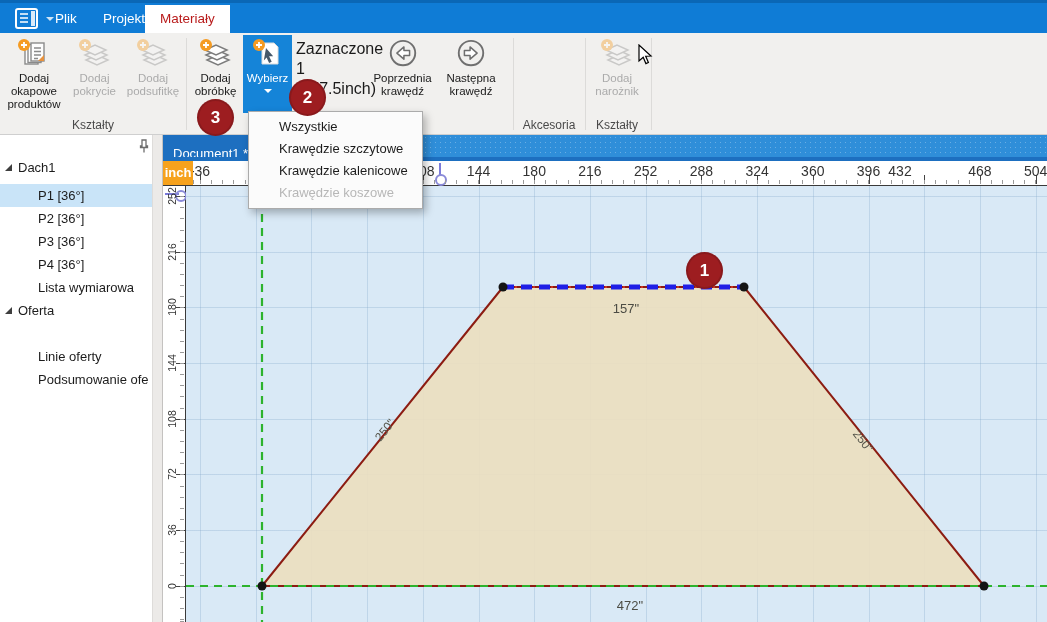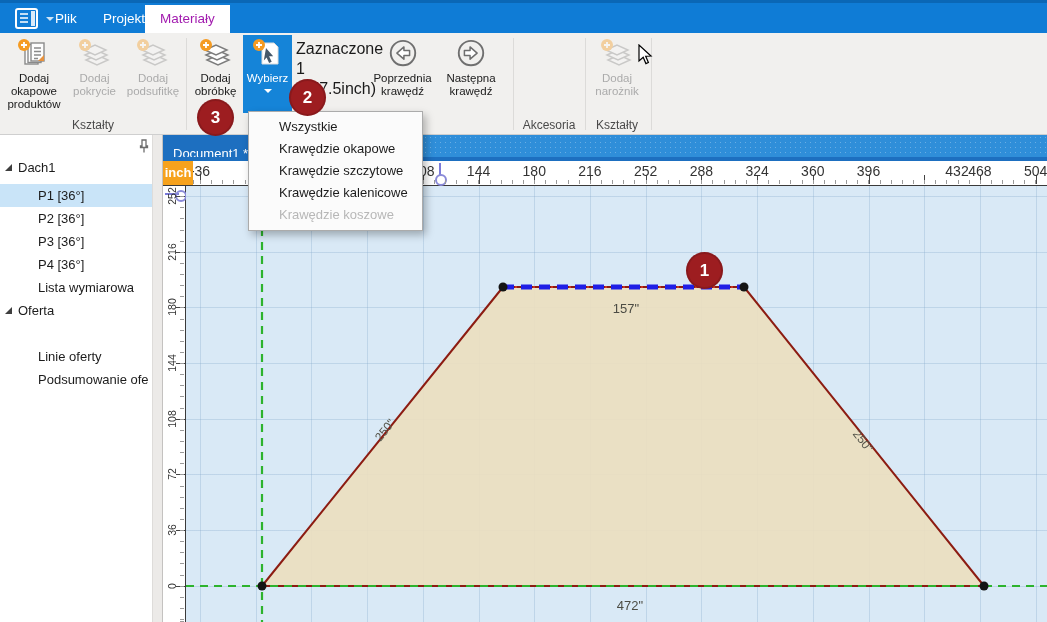--- a/index.html
+++ b/index.html
@@ -8,21 +8,21 @@
        -webkit-font-smoothing:antialiased;}
   
   .titlebar{position:absolute;left:0;top:0;width:1047px;height:33px;background:#0f7cd6;
             border-top:3px solid #0a67b6;box-sizing:border-box;}
   .appicon{position:absolute;left:14px;top:5px;width:28px;height:22px;cursor:pointer;}
   .appcaret{position:absolute;left:46px;top:14px;width:0;height:0;
             border-left:4px solid transparent;border-right:4px solid transparent;
             border-top:4px solid #cfe4f5;}
   .ttab{position:absolute;top:2px;height:28px;line-height:28px;padding:0 15px;
         color:#fff;font-size:13.5px;cursor:pointer;}
-  .ttab.active{background:#fff;color:#a21caf;}
+  .ttab.active{background:#fff;color:#b91c1c;}
   
   .ribbon{position:absolute;left:0;top:33px;width:1047px;height:102px;background:#f1f0ee;
           border-bottom:1px solid #cfcfcf;box-sizing:border-box;}
   .rbtn{position:absolute;top:2px;height:78px;display:flex;flex-direction:column;
         align-items:center;font-size:11.5px;line-height:13px;text-align:center;
         color:#1a1a1a;cursor:pointer;}
   .rbtn .bicon{width:34px;height:32px;margin:3px 0 2px;}
   .rbtn.disabled{color:#ababab;cursor:default;}
   .rbtn.disabled svg{opacity:.38;}
   .rbtn.activeblue{background:#1584d8;color:#fff;}
@@ -315,21 +315,21 @@
         <div class="hticklabel" style="left: 467.68px;">252</div>
         <div class="htick" style="left: 538.39px;"></div>
         <div class="hticklabel" style="left: 523.39px;">288</div>
         <div class="htick" style="left: 594.1px;"></div>
         <div class="hticklabel" style="left: 579.1px;">324</div>
         <div class="htick" style="left: 649.81px;"></div>
         <div class="hticklabel" style="left: 634.81px;">360</div>
         <div class="htick" style="left: 705.52px;"></div>
         <div class="hticklabel" style="left: 690.52px;">396</div>
         <div class="htick" style="left: 761.23px;"></div>
-        <div class="hticklabel" style="left: 779px; text-align: center;">432</div>
+        <div class="hticklabel" style="left: 722px; text-align: center;">432</div>
         <div class="htick" style="left: 816.94px;"></div>
         <div class="hticklabel" style="left: 801.94px;">468</div>
         <div class="htick" style="left: 872.65px;"></div>
         <div class="hticklabel" style="left: 857.65px;">504</div>
       </div>
 
     <div class="contentrow">
       <div class="vruler">
         <div class="vmarker-line"></div>
         <div class="vmarker-circle"></div>
@@ -366,21 +366,20 @@
           <text class="mlabel" x="444" y="424" text-anchor="middle">472"</text>
           <text class="slabel" x="199" y="248" text-anchor="middle" transform="rotate(-51 199 244)">250"</text>
           <text class="slabel" x="677" y="259" text-anchor="middle" transform="rotate(51.5 677 255)">250"</text>
         </svg>
       </div>
     </div>
   </div>
 
   <div class="menu">
     <div class="mitem">Wszystkie</div>
-    <div class="mitem">Krawędzie okapowe</div>
     <div class="mitem">Krawędzie szczytowe</div>
     <div class="mitem">Krawędzie kalenicowe</div>
     <div class="mitem disabled">Krawędzie koszowe</div>
   </div>
 
   <div class="badge" style="left:686px;top:252px">1</div>
   <div class="badge" style="left:289px;top:79px">2</div>
   <div class="badge" style="left:197px;top:99px">3</div>
 
   <div class="cursor">

